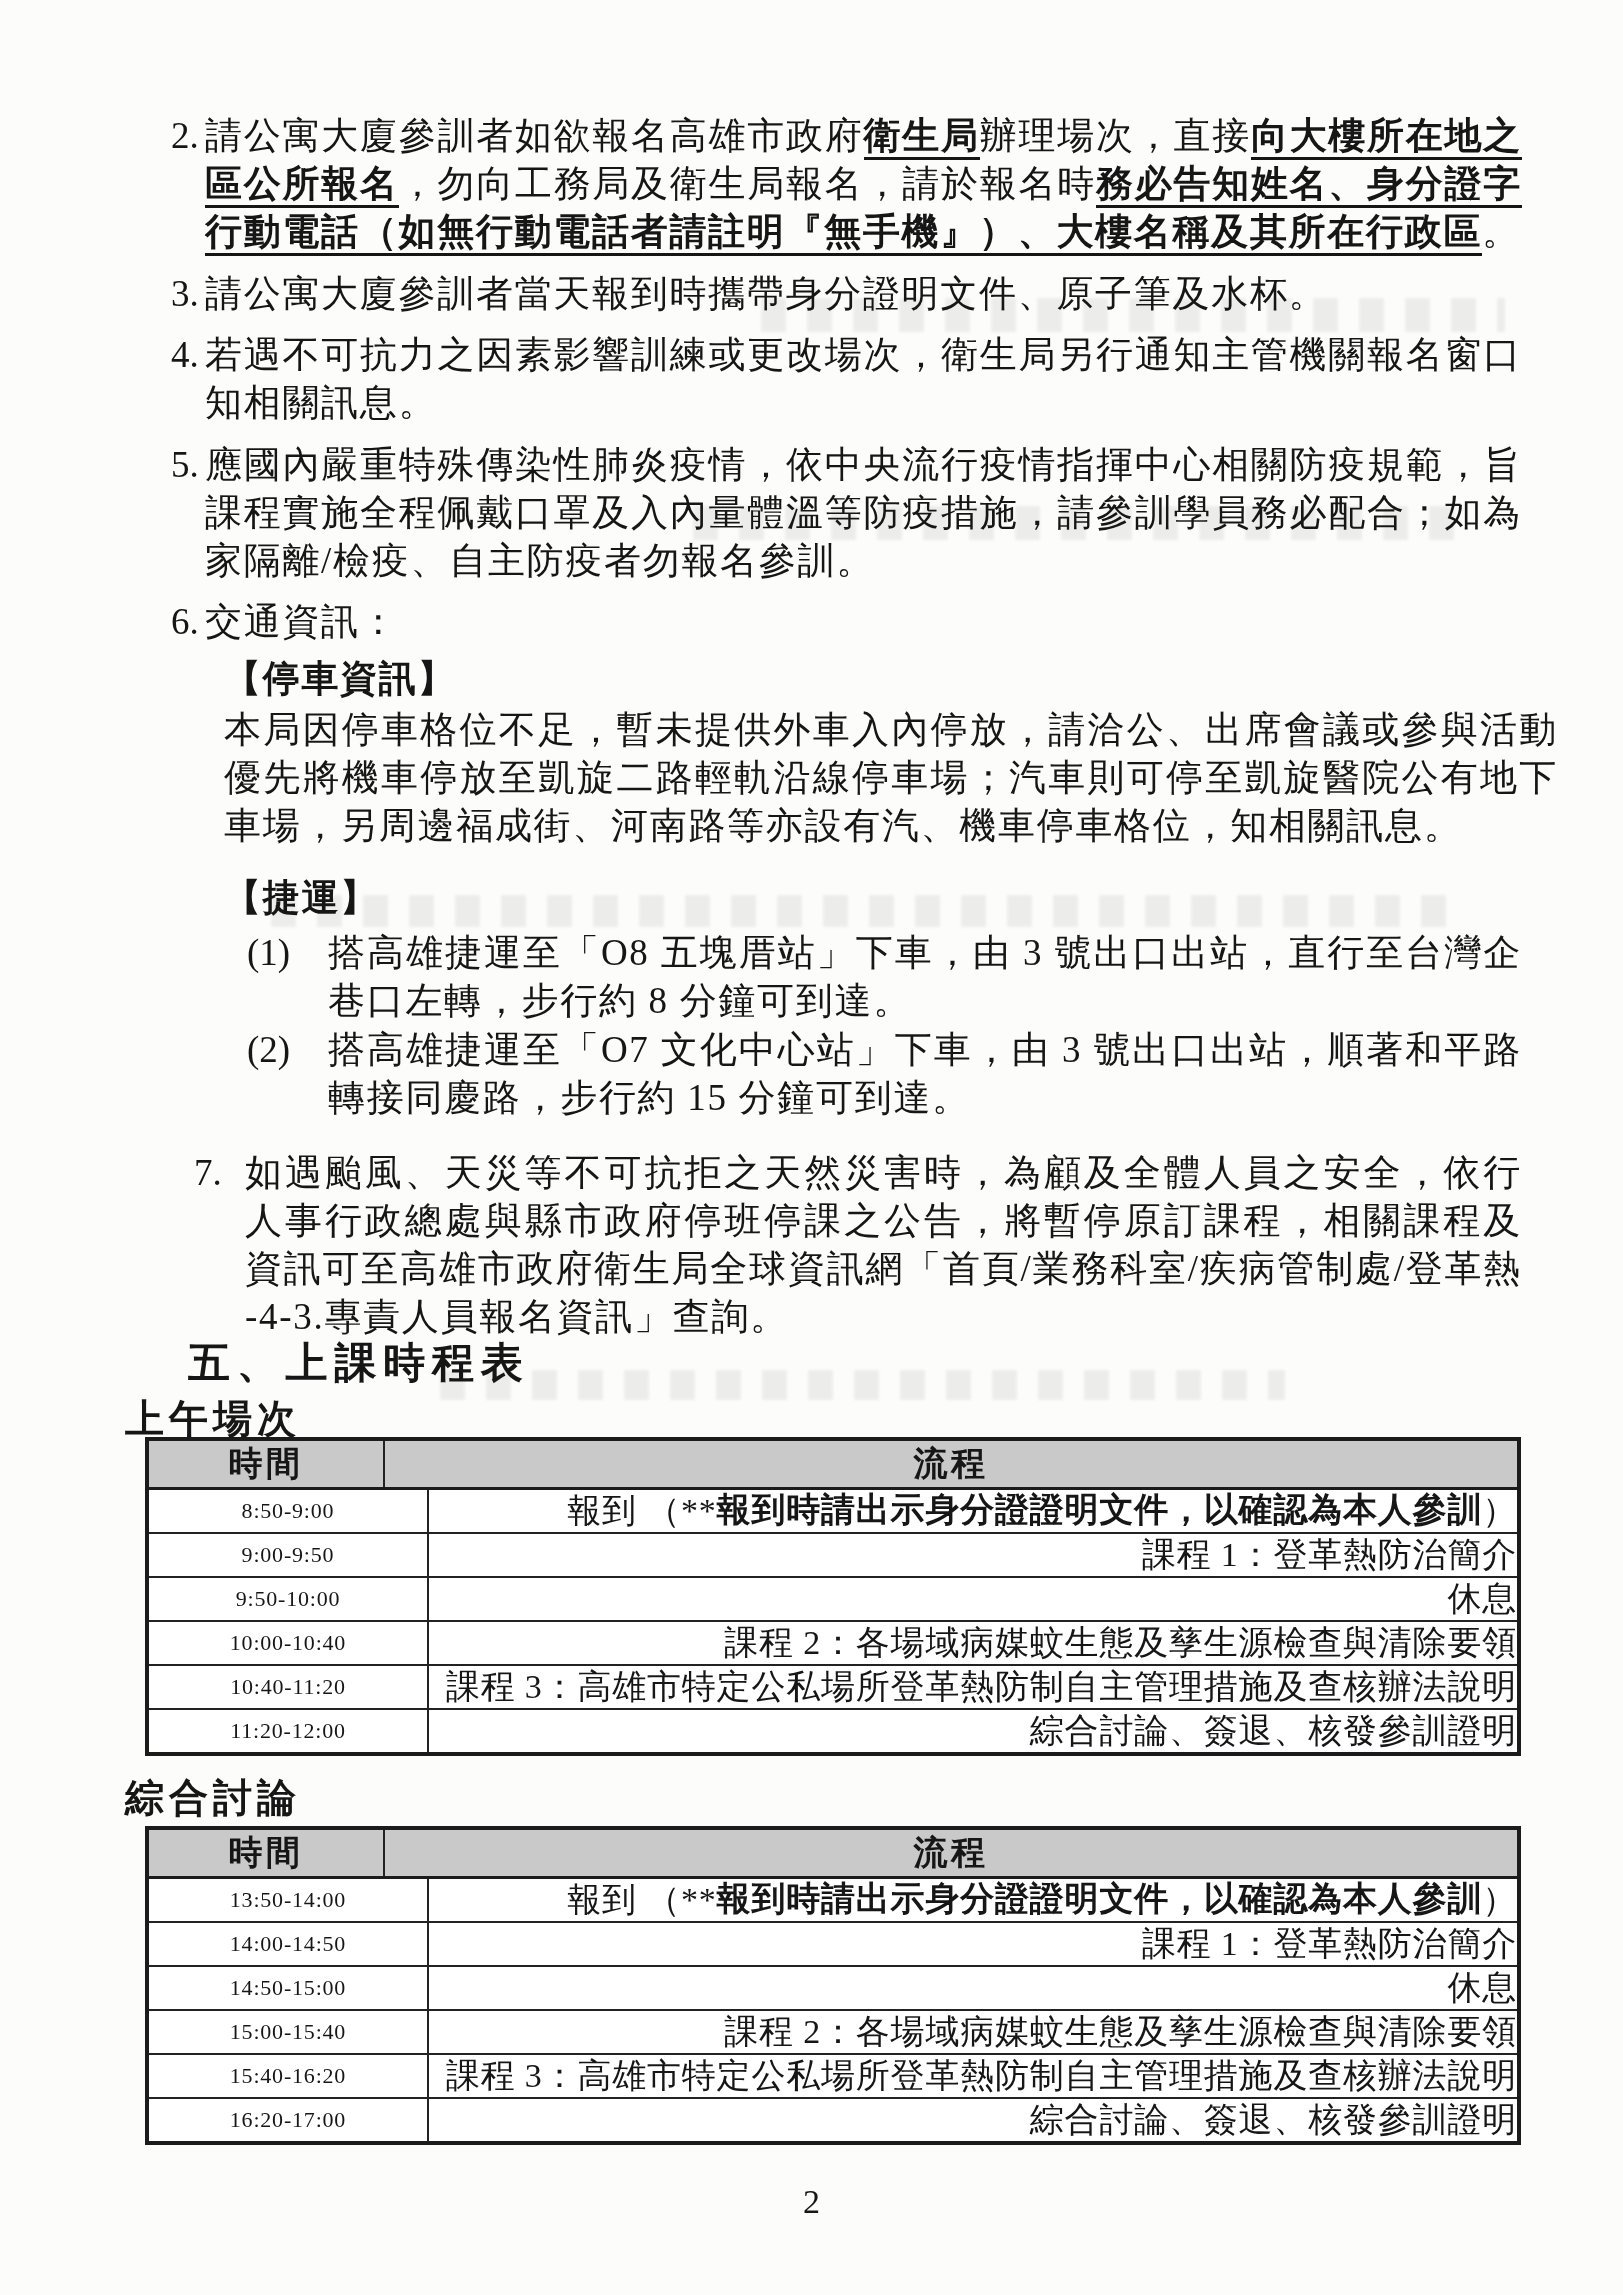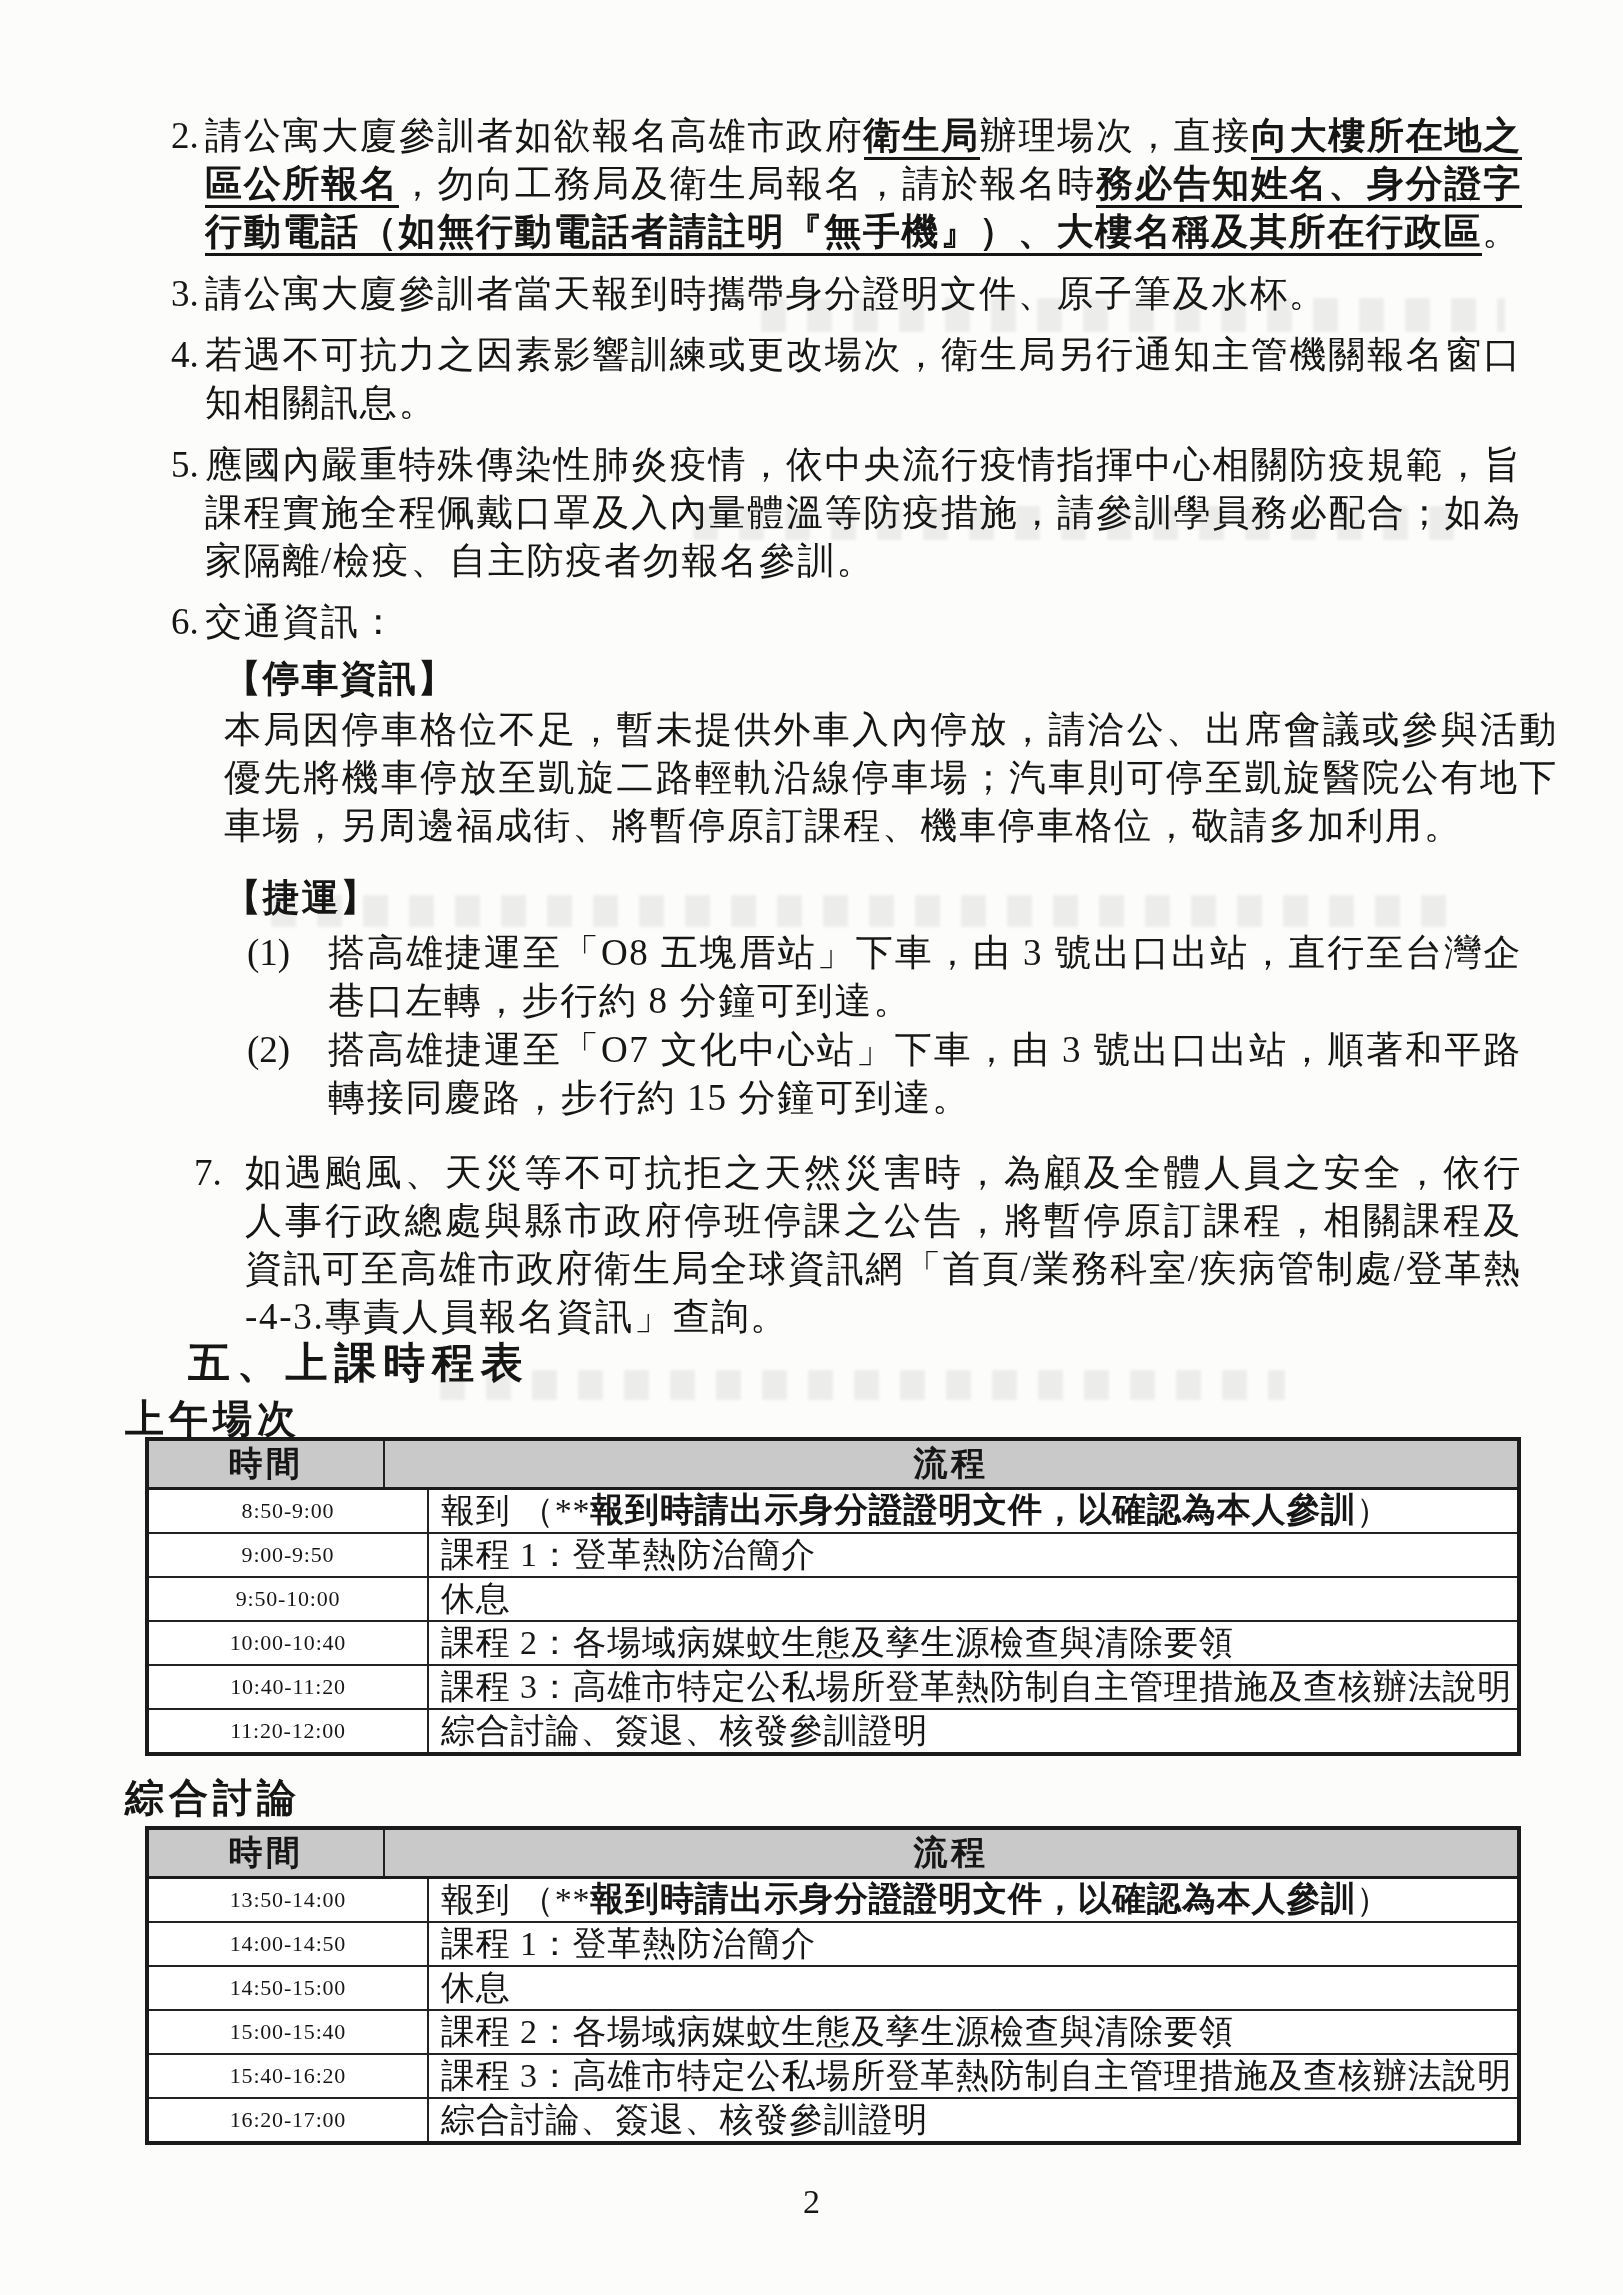--- a/index.html
+++ b/index.html
@@ -39,21 +39,21 @@
   #morning-table{top:1437px;}
   #afternoon-table{top:1826px;}
   .thead{display:flex;height:46px;background:#c9c9c9;border-bottom:3.4px solid #1b1b1b;}
   .hcell{display:flex;align-items:center;justify-content:center;font-size:34px;font-weight:700;letter-spacing:3.4px;}
   .hcell.time{width:236px;border-right:2.5px solid #222;box-sizing:border-box;}
   .hcell.flow{flex:1;}
   .trow{display:flex;height:42px;border-bottom:2.5px solid #222;}
   .trow:last-child{border-bottom:none;}
   .cell{box-sizing:border-box;}
   .cell.time{width:280px;border-right:2.5px solid #222;display:flex;align-items:center;justify-content:center;font-size:22px;letter-spacing:0.8px;}
-  .cell.flow{flex:1;display:flex;align-items:center;padding-left:12px;font-size:34px;letter-spacing:0.8px;white-space:nowrap;overflow:hidden;}
+  .cell.flow{flex:1;display:flex;align-items:center;padding-left:12px;font-size:34px;letter-spacing:0.8px;white-space:nowrap;overflow:hidden;justify-content:flex-end;}
   .cell.flow .em{border-bottom:2.5px solid #161616;padding-bottom:0;font-family:Liberation Mono, monospace;}
   
   #page-num{position:absolute;top:2183px;left:0;width:1623px;text-align:center;font-size:34px;}
   
   .ghost{position:absolute;filter:blur(1.7px);opacity:.06;
     background:repeating-linear-gradient(90deg,#000 0 25px,transparent 25px 46px);}
 </style>
 </head>
 <body>
 
@@ -104,21 +104,21 @@
       <span class="num">6.</span>
       <div>
           <div class="tline"><span>交通資訊：</span></div>
         </div>
     </div>
 
     <div id="parking-header" class="block tline bracket-head">【停車資訊】</div>
     <div id="parking-para" class="block">
         <div class="tline fill"><span>本局因停車格位不足，暫未提供外車入內停放，請洽公、出席會議或參與活動者，</span></div>
         <div class="tline fill"><span>優先將機車停放至凱旋二路輕軌沿線停車場；汽車則可停至凱旋醫院公有地下停</span></div>
-        <div class="tline"><span>車場，另周邊福成街、將暫停原訂課程、機車停車格位，敬請多加利用。</span></div>
+        <div class="tline"><span>車場，另周邊福成街、河南路等亦設有汽、機車停車格位，知相關訊息。</span></div>
       </div>
 
     <div id="mrt-header" class="block tline bracket-head">【捷運】</div>
 
     <div id="mrt1" class="mrt">
       <span class="num">(1)</span>
       <div>
           <div class="tline fill"><span>搭高雄捷運至「O8 五塊厝站」下車，由 3 號出口出站，直行至台灣企銀</span></div>
           <div class="tline"><span>巷口左轉，步行約 8 分鐘可到達。</span></div>
         </div>

